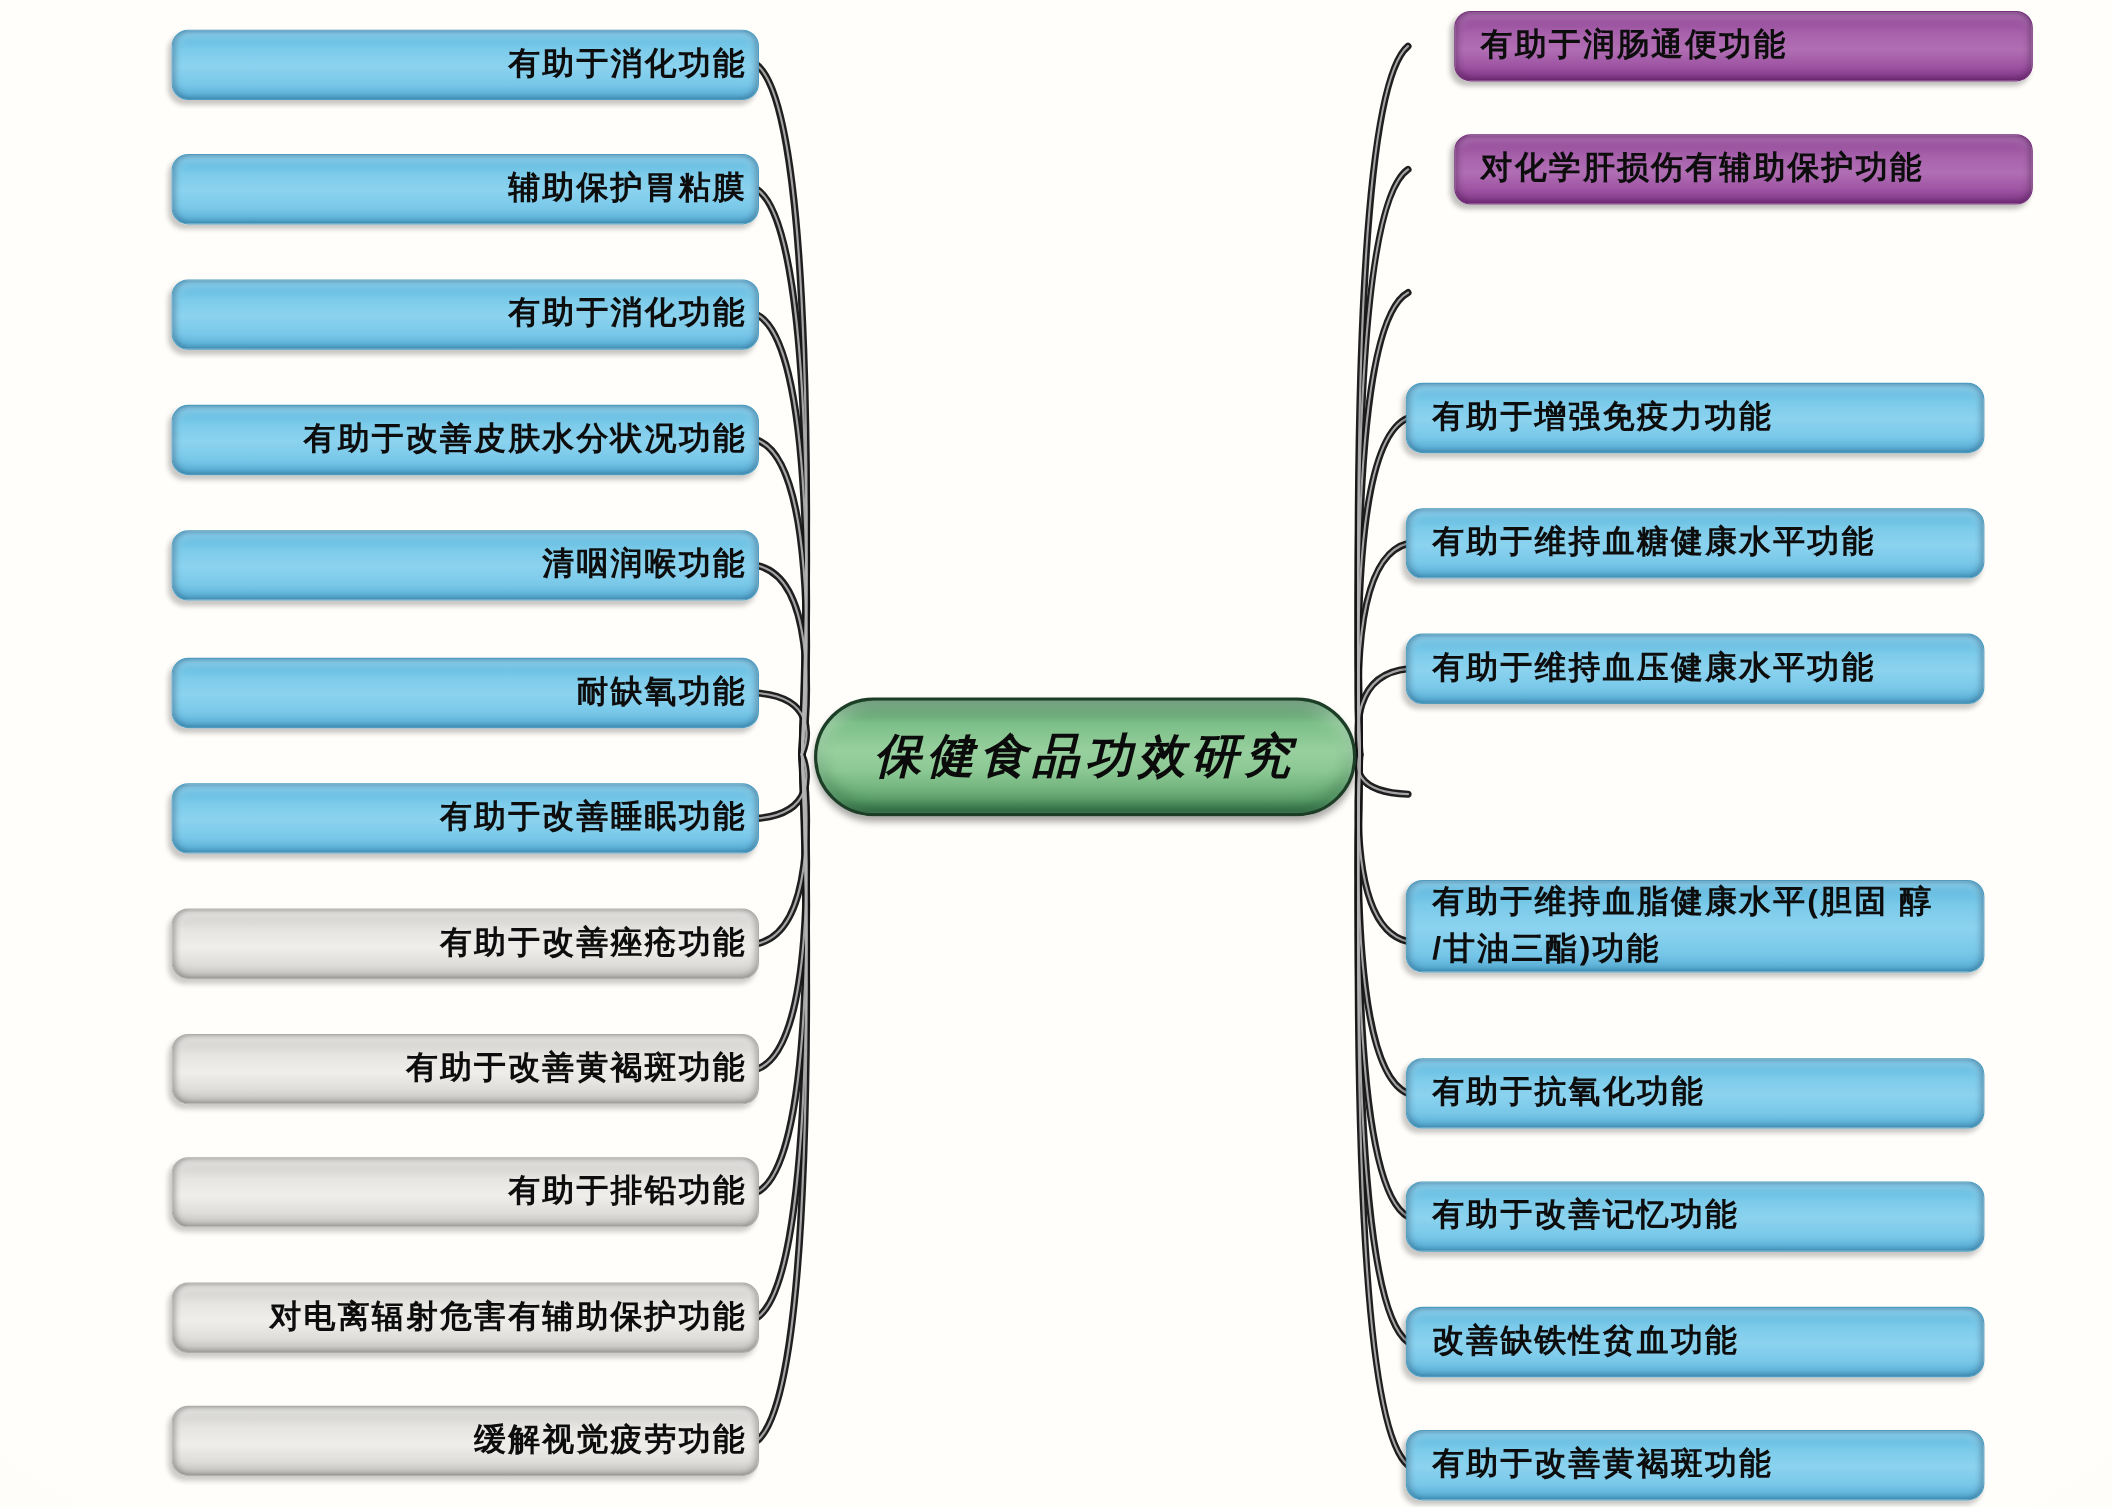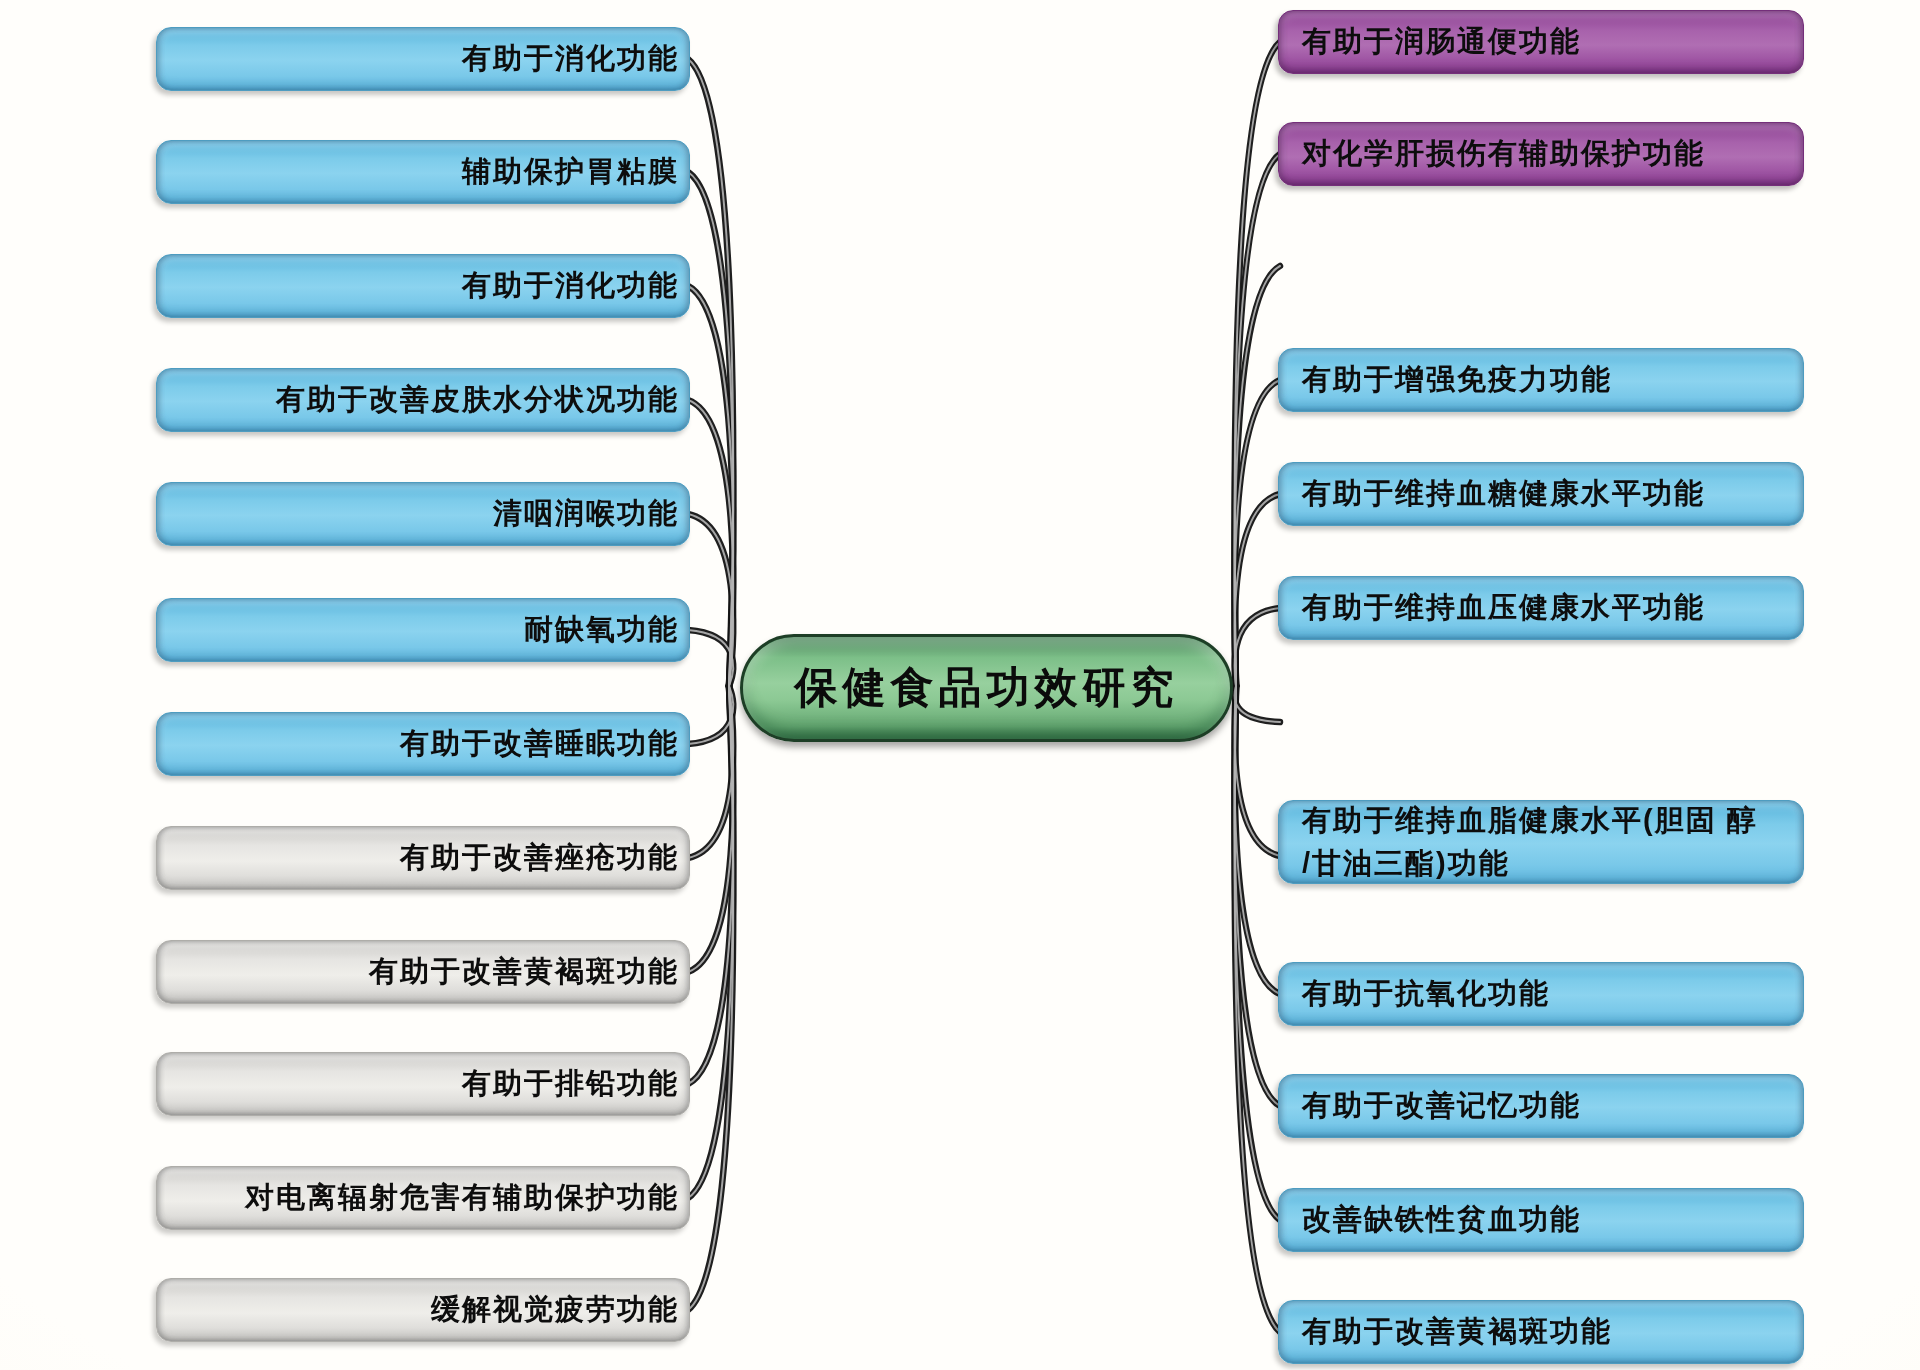--- a/index.html
+++ b/index.html
@@ -37,29 +37,30 @@
     box-shadow:-3px 4px 5px rgba(0,0,0,.20), inset 3px 0 5px rgba(60,60,60,.30),
                inset -3px 0 5px rgba(60,60,60,.25), inset 0 -5px 8px rgba(60,60,60,.14),
                inset 0 5px 8px rgba(255,255,255,.55);
   }
   .c-purple{
     background:linear-gradient(180deg,#8c4192 0%,#a862ac 32%,#b06eb3 55%,#9c51a1 82%,#863d8c 100%);
     border:1px solid #742f7a;
     box-shadow:-3px 4px 5px rgba(0,0,0,.25), inset 3px 0 5px rgba(70,15,75,.35),
                inset -3px 0 5px rgba(70,15,75,.35), inset 0 -5px 8px rgba(70,15,75,.22),
                inset 0 5px 8px rgba(255,255,255,.28);
+    margin-left:44px;
   }
   .central{
     position:absolute;left:740px;top:634px;width:493px;height:108px;
     display:flex;align-items:center;justify-content:center;box-sizing:border-box;
     border-radius:54px;border:3px solid #1d3e26;
     background:linear-gradient(180deg,#417e52 0%,#7cbf88 20%,#97d09e 45%,#8cc994 62%,#65a872 88%,#3f7a4f 100%);
     box-shadow:0 5px 7px rgba(0,0,0,.35), inset 0 8px 12px rgba(255,255,255,.30),
                inset 0 -10px 14px rgba(0,60,25,.30);
-    font-weight:700;font-size:43px;letter-spacing:5px;color:#0b0b0b;
+    font-weight:700;font-size:43px;letter-spacing:5px;color:#0b0b0b;font-style:italic;
   }
 </style>
 </head>
 <body>
 
 <div class="stage">
 
   <svg class="wires" viewBox="0 0 1920 1370" aria-hidden="true">
     <g class="tubes" id="tubes">
       <path d="M688 59 C740 99 736 498 729 686"></path>

